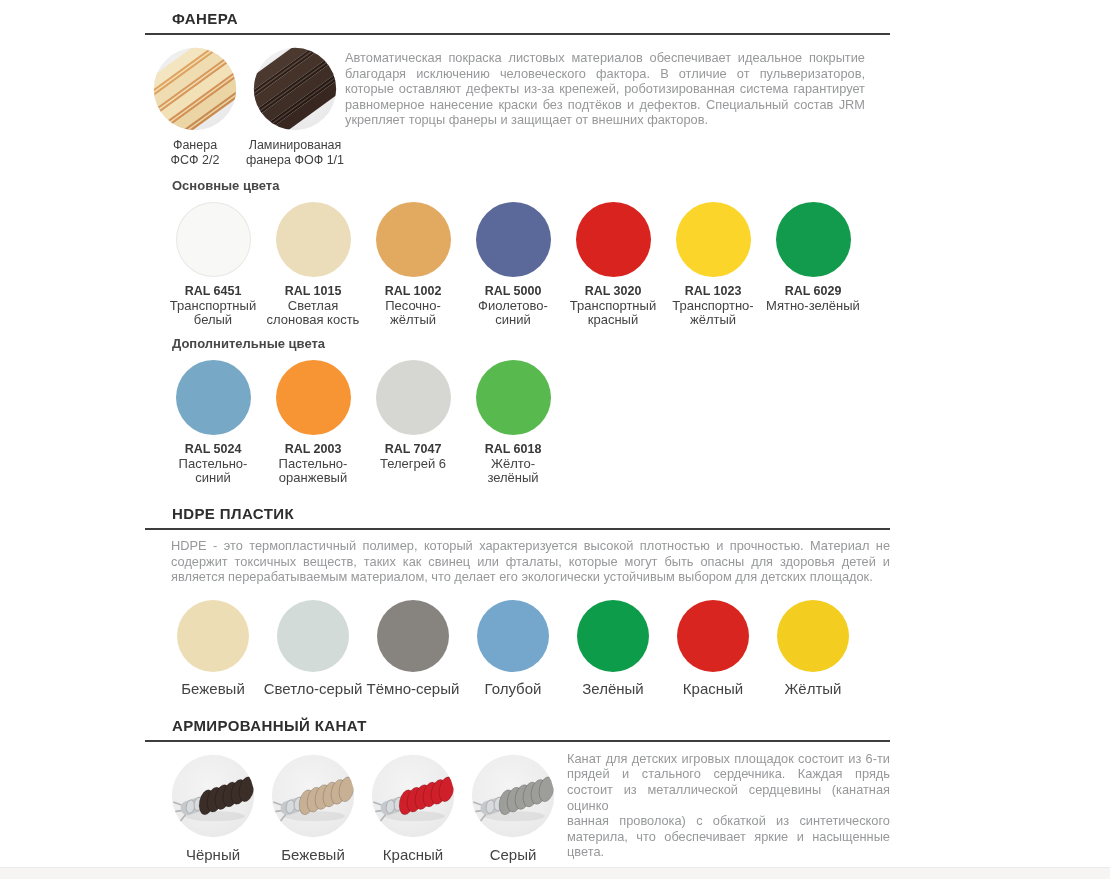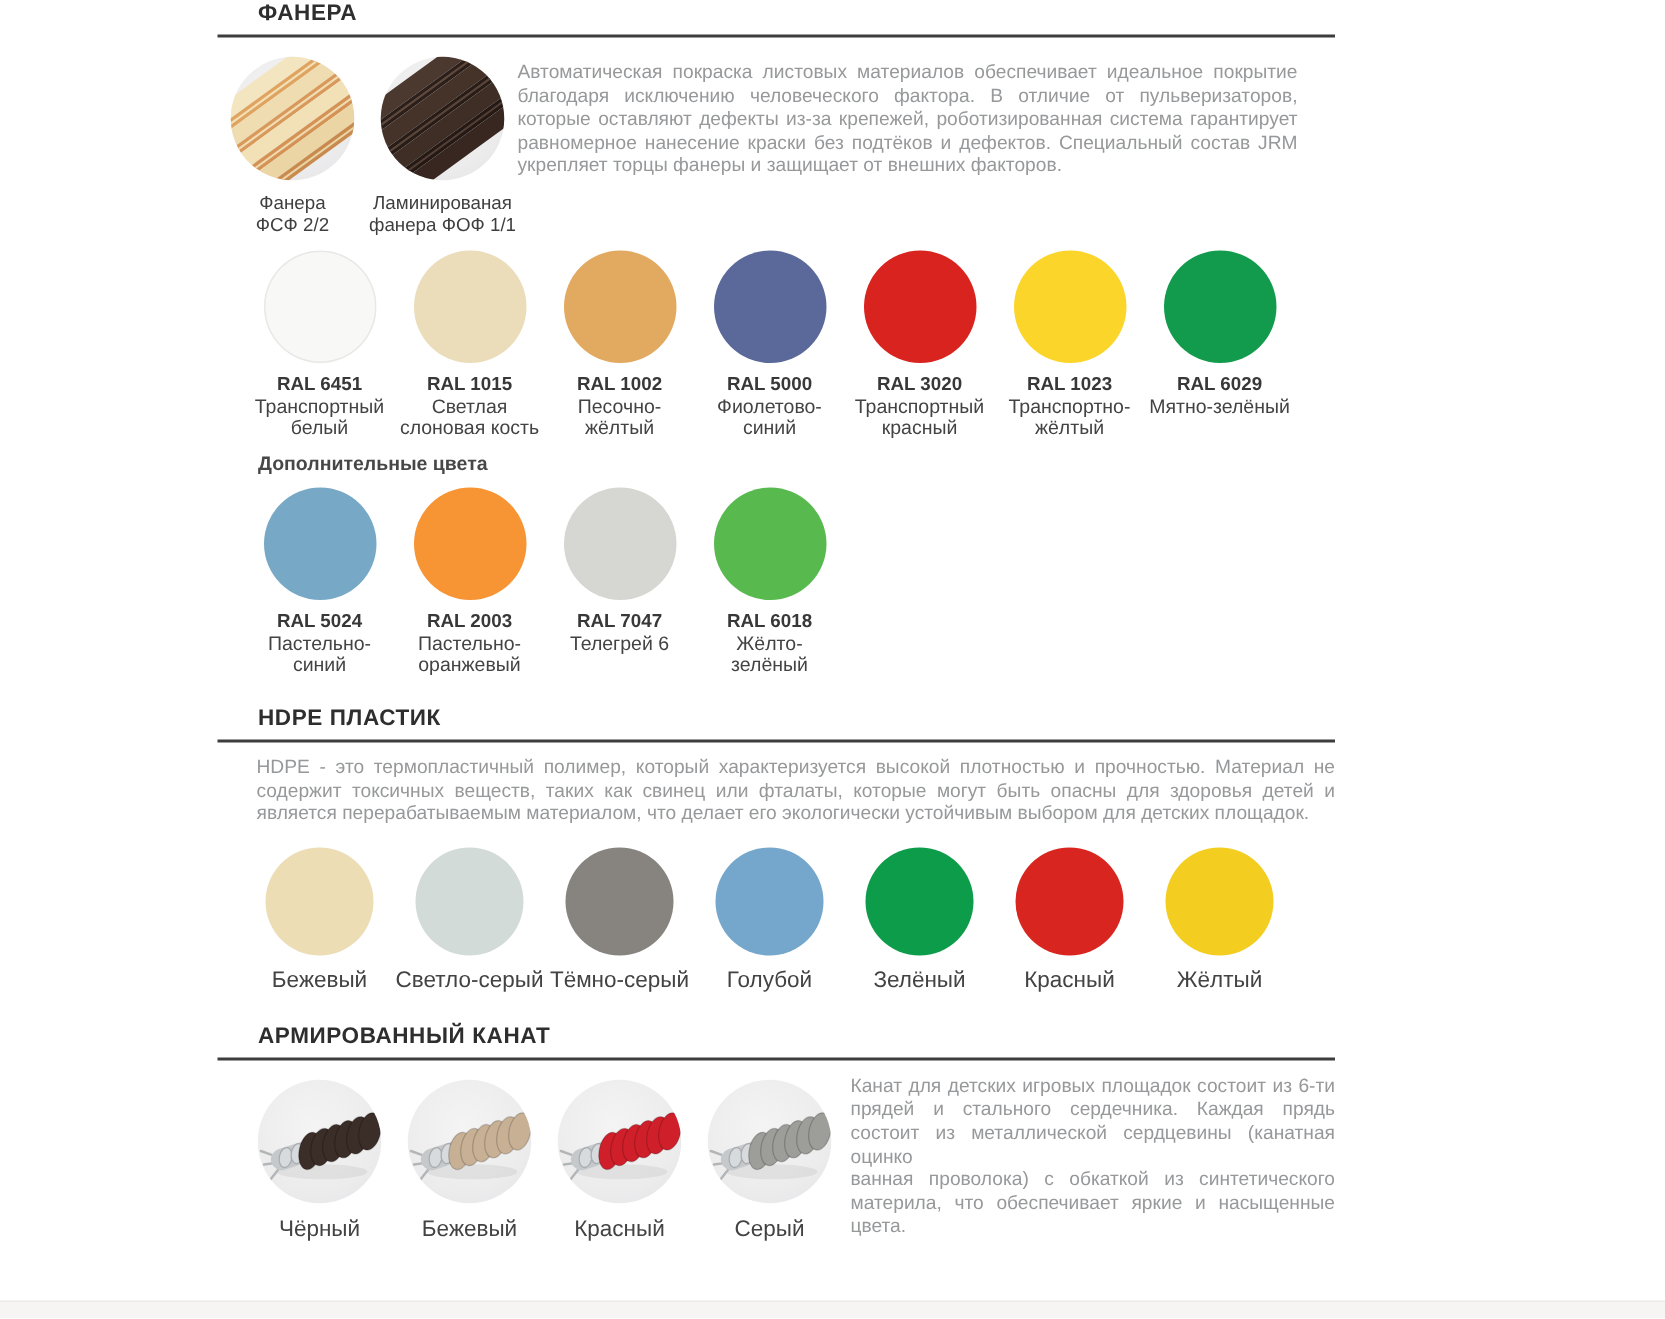--- a/index.html
+++ b/index.html
@@ -5,21 +5,21 @@
   * { margin: 0; padding: 0; box-sizing: border-box; }
   html, body { background: #ffffff; }
   body {
     width: 1110px; height: 879px;
     font-family: "Liberation Sans", "DejaVu Sans", sans-serif;
     color: #3f3f3f;
     position: relative;
     overflow: hidden;
   }
   .page { position: relative; width: 1110px; height: 879px; }
-  .content { margin-left: 145px; width: 745px; }
+  .content { margin-left: 145px; width: 745px; padding-top: 10px; }
 
   .section-title {
     font-size: 15px; font-weight: bold; color: #2e2e2e;
     letter-spacing: 0.4px; padding-left: 27px;
   }
   .section-rule { border: none; border-top: 2px solid #3d3d3d; margin-top: 6px; }
 
   .para {
     font-size: 12.8px; line-height: 15.6px; color: #97989a;
     text-align: justify;
@@ -134,20 +134,21 @@
               </g>
             </g>
           </svg>
           <div class="material-label">Ламинированая
 фанера ФОФ 1/1</div>
         </div>
 
         <div class="para plywood-desc">Автоматическая покраска листовых материалов обеспечивает идеальное покрытие благодаря исключению человеческого фактора. В отличие от пульверизаторов, которые оставляют дефекты из-за крепежей, роботизированная система гарантирует равномерное нанесение краски без подтёков и дефектов. Специальный состав JRM укрепляет торцы фанеры и защищает от внешних факторов.</div>
       </div>
 
+      <div class="subtitle">Основные цвета</div>
 
       <div class="swatch-row">
         <div class="swatch-cell">
           <div class="dot dot-75 light" style="background: rgb(248, 248, 246);"></div>
           <div class="swatch-code">RAL 6451</div>
           <div class="swatch-name">Транспортный
 белый</div>
         </div>
         <div class="swatch-cell">
           <div class="dot dot-75" style="background: rgb(235, 220, 186);"></div>

